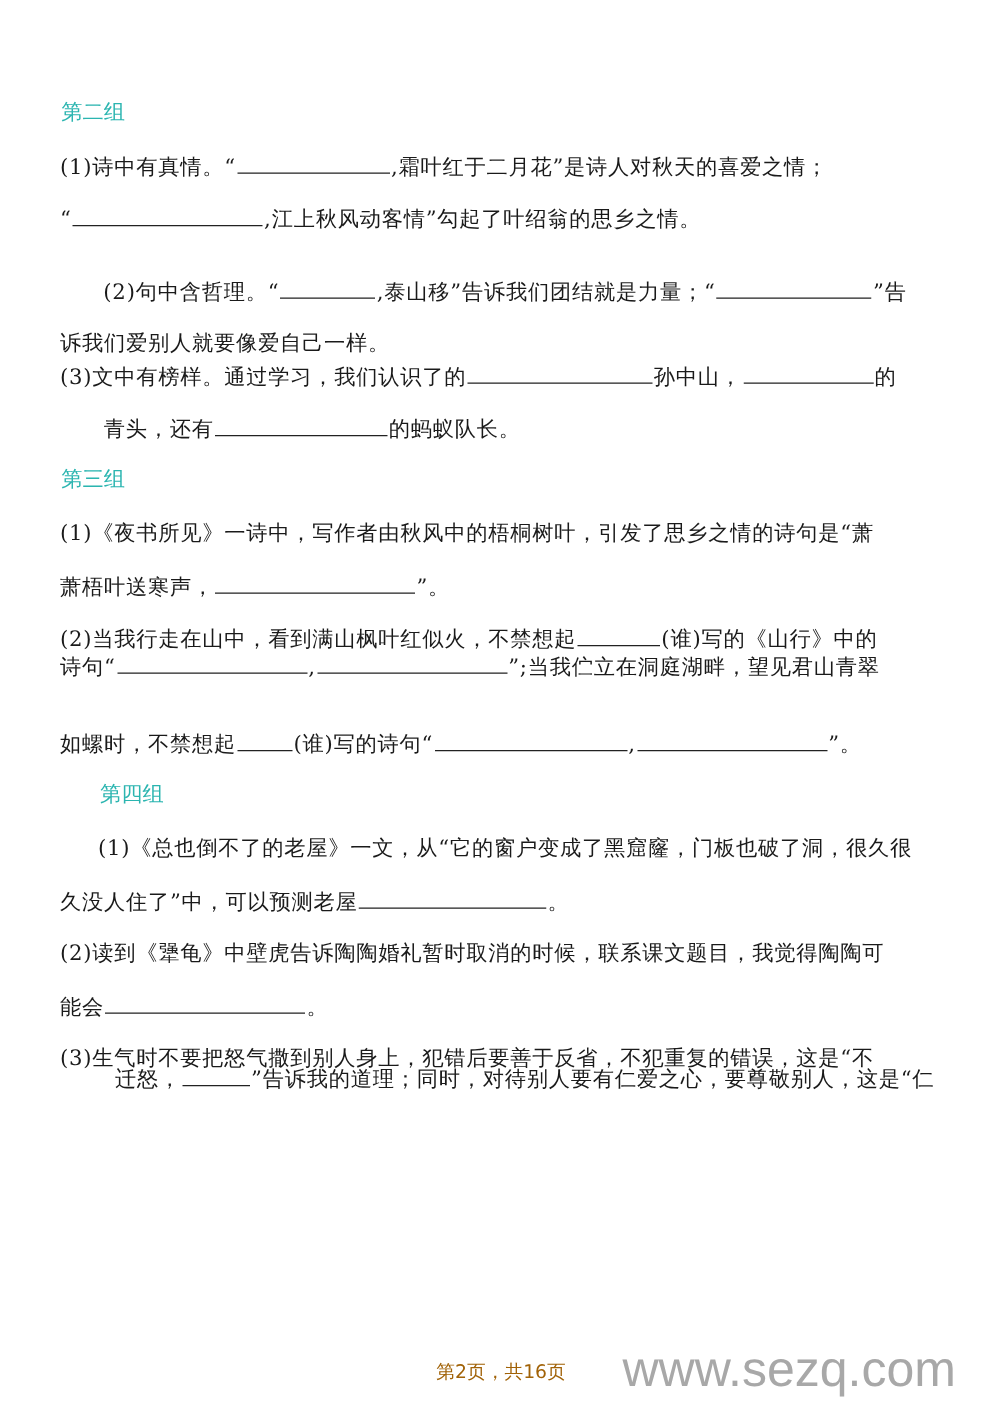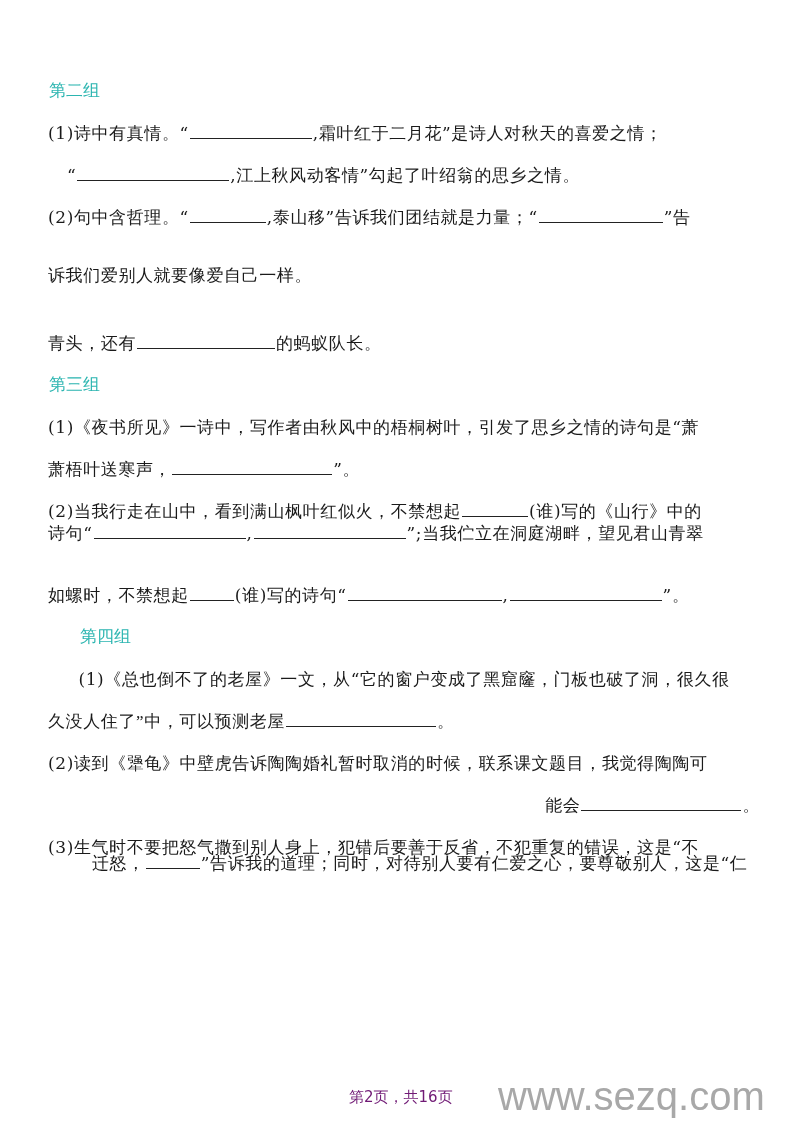--- a/index.html
+++ b/index.html
@@ -5,46 +5,49 @@
   html, body { margin: 0; padding: 0; background: #ffffff; }
   body { width: 800px; height: 1131px; position: relative; overflow: hidden;
          font-family: "DejaVu Serif", "Liberation Serif", serif; color: #1a1a1a; }
   .page { position: absolute; left: 0; top: 0; width: 800px; height: 912px; }
   .heading { position: absolute; left: 49px; font-size: 17px; color: #2bb5b0;
              font-family: "DejaVu Sans", "Liberation Sans", sans-serif; letter-spacing: 0px; line-height: 20px; }
   .line { position: absolute; left: 48px; width: 712px; font-size: 17px; line-height: 22px;
           white-space: nowrap; letter-spacing: 0.6px; }
   .blank { display: inline-block; border-bottom: 1px solid #222; height: 16px; vertical-align: baseline; margin: 0 1px; }
   .footer-page { position: absolute; left: 349px; top: 1088px; font-size: 15px;
-                 font-family: "DejaVu Sans", "Liberation Sans", sans-serif; color: #701a75; }
+                 font-family: "DejaVu Sans", "Liberation Sans", sans-serif; color: #a16207; }
   .watermark { position: absolute; left: 498px; top: 1074px; font-size: 40px; color: #a8a8a8;
                font-family: "Liberation Sans", "DejaVu Sans", sans-serif; letter-spacing: 0px; }
 </style>
 </head>
 <body>
 
 <div class="page">
 
   <div class="heading" style="top:80px;">第二组</div>
 
   <div class="line" style="top:122px;">
     <span>(1)诗中有真情。“</span><span class="blank" style="width:122px;"></span><span>,霜叶红于二月花”是诗人对秋天的喜爱之情；</span>
   </div>
-  <div class="line" style="top:164px;margin-left:19px;">
+  <div class="line" style="top:164px;">
     <span>“</span><span class="blank" style="width:152px;"></span><span>,江上秋风动客情”勾起了叶绍翁的思乡之情。</span>
   </div>
 
-  <div class="line" style="top:206px;">
+  <div class="line" style="top:222px;text-align:center;">
     <span>(2)句中含哲理。“</span><span class="blank" style="width:76px;"></span><span>,泰山移”告诉我们团结就是力量；“</span><span class="blank" style="width:124px;"></span><span>”告</span>
   </div>
   <div class="line" style="top:248px;margin-top:16px;">
     <span>诉我们爱别人就要像爱自己一样。</span>
   </div>
 
-  <div class="line" style="top:332px;">
+  <div class="line" style="top:290px;">
+    <span>(3)文中有榜样。通过学习，我们认识了的</span><span class="blank" style="width:148px;"></span><span>孙中山，</span><span class="blank" style="width:104px;"></span><span>的</span>
+  </div>
+  <div class="line" style="top:332px;margin-left:35px;">
     <span>青头，还有</span><span class="blank" style="width:138px;"></span><span>的蚂蚁队长。</span>
   </div>
 
   <div class="heading" style="top:374px;">第三组</div>
 
   <div class="line" style="top:416px;">
     <span>(1)《夜书所见》一诗中，写作者由秋风中的梧桐树叶，引发了思乡之情的诗句是“萧</span>
   </div>
   <div class="line" style="top:458px;">
     <span>萧梧叶送寒声，</span><span class="blank" style="width:160px;"></span><span>”。</span>
@@ -58,28 +61,28 @@
   </div>
   <div class="line" style="top:584px;">
     <span>如螺时，不禁想起</span><span class="blank" style="width:44px;"></span><span>(谁)写的诗句“</span><span class="blank" style="width:154px;"></span><span>,</span><span class="blank" style="width:152px;"></span><span>”。</span>
   </div>
 
   <div class="heading" style="top:626px;margin-left:31px;">第四组</div>
 
   <div class="line" style="top:668px;text-align:center;">
     <span>(1)《总也倒不了的老屋》一文，从“它的窗户变成了黑窟窿，门板也破了洞，很久很</span>
   </div>
-  <div class="line" style="top:710px;font-family:Liberation Serif, serif;">
+  <div class="line" style="top:710px;">
     <span>久没人住了”中，可以预测老屋</span><span class="blank" style="width:150px;"></span><span>。</span>
   </div>
 
   <div class="line" style="top:752px;">
     <span>(2)读到《犟龟》中壁虎告诉陶陶婚礼暂时取消的时候，联系课文题目，我觉得陶陶可</span>
   </div>
-  <div class="line" style="top:794px;text-align:right;">
+  <div class="line" style="top:794px;">
     <span>能会</span><span class="blank" style="width:160px;"></span><span>。</span>
   </div>
 
   <div class="line" style="top:836px;">
     <span>(3)生气时不要把怒气撒到别人身上，犯错后要善于反省，不犯重复的错误，这是“不</span>
   </div>
   <div class="line" style="top:852px;margin-left:44px;">
     <span>迁怒，</span><span class="blank" style="width:54px;"></span><span>”告诉我的道理；同时，对待别人要有仁爱之心，要尊敬别人，这是“仁</span>
   </div>
 

